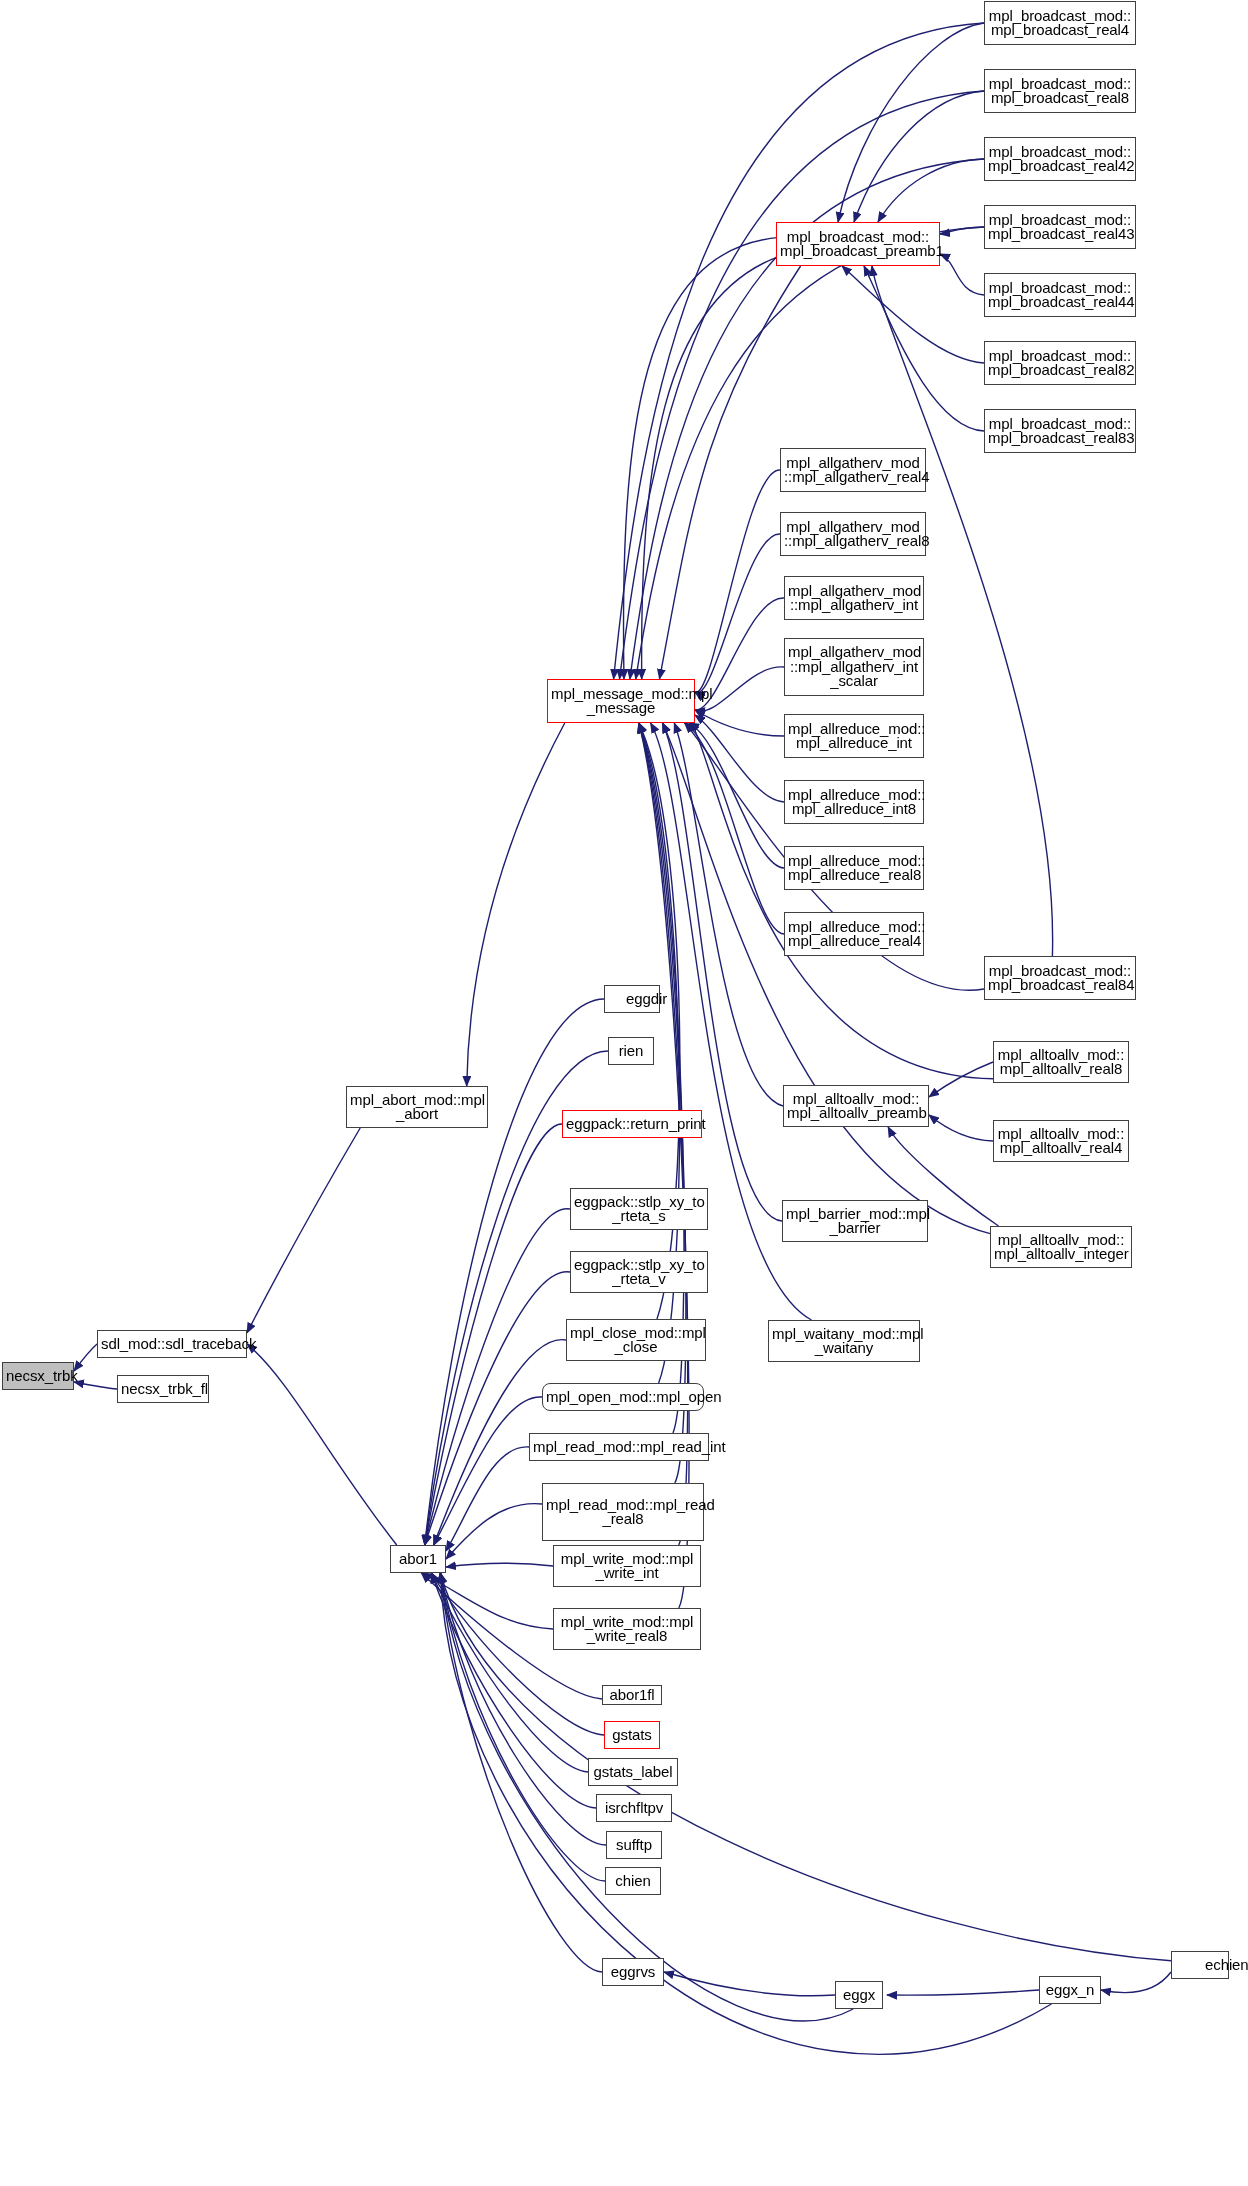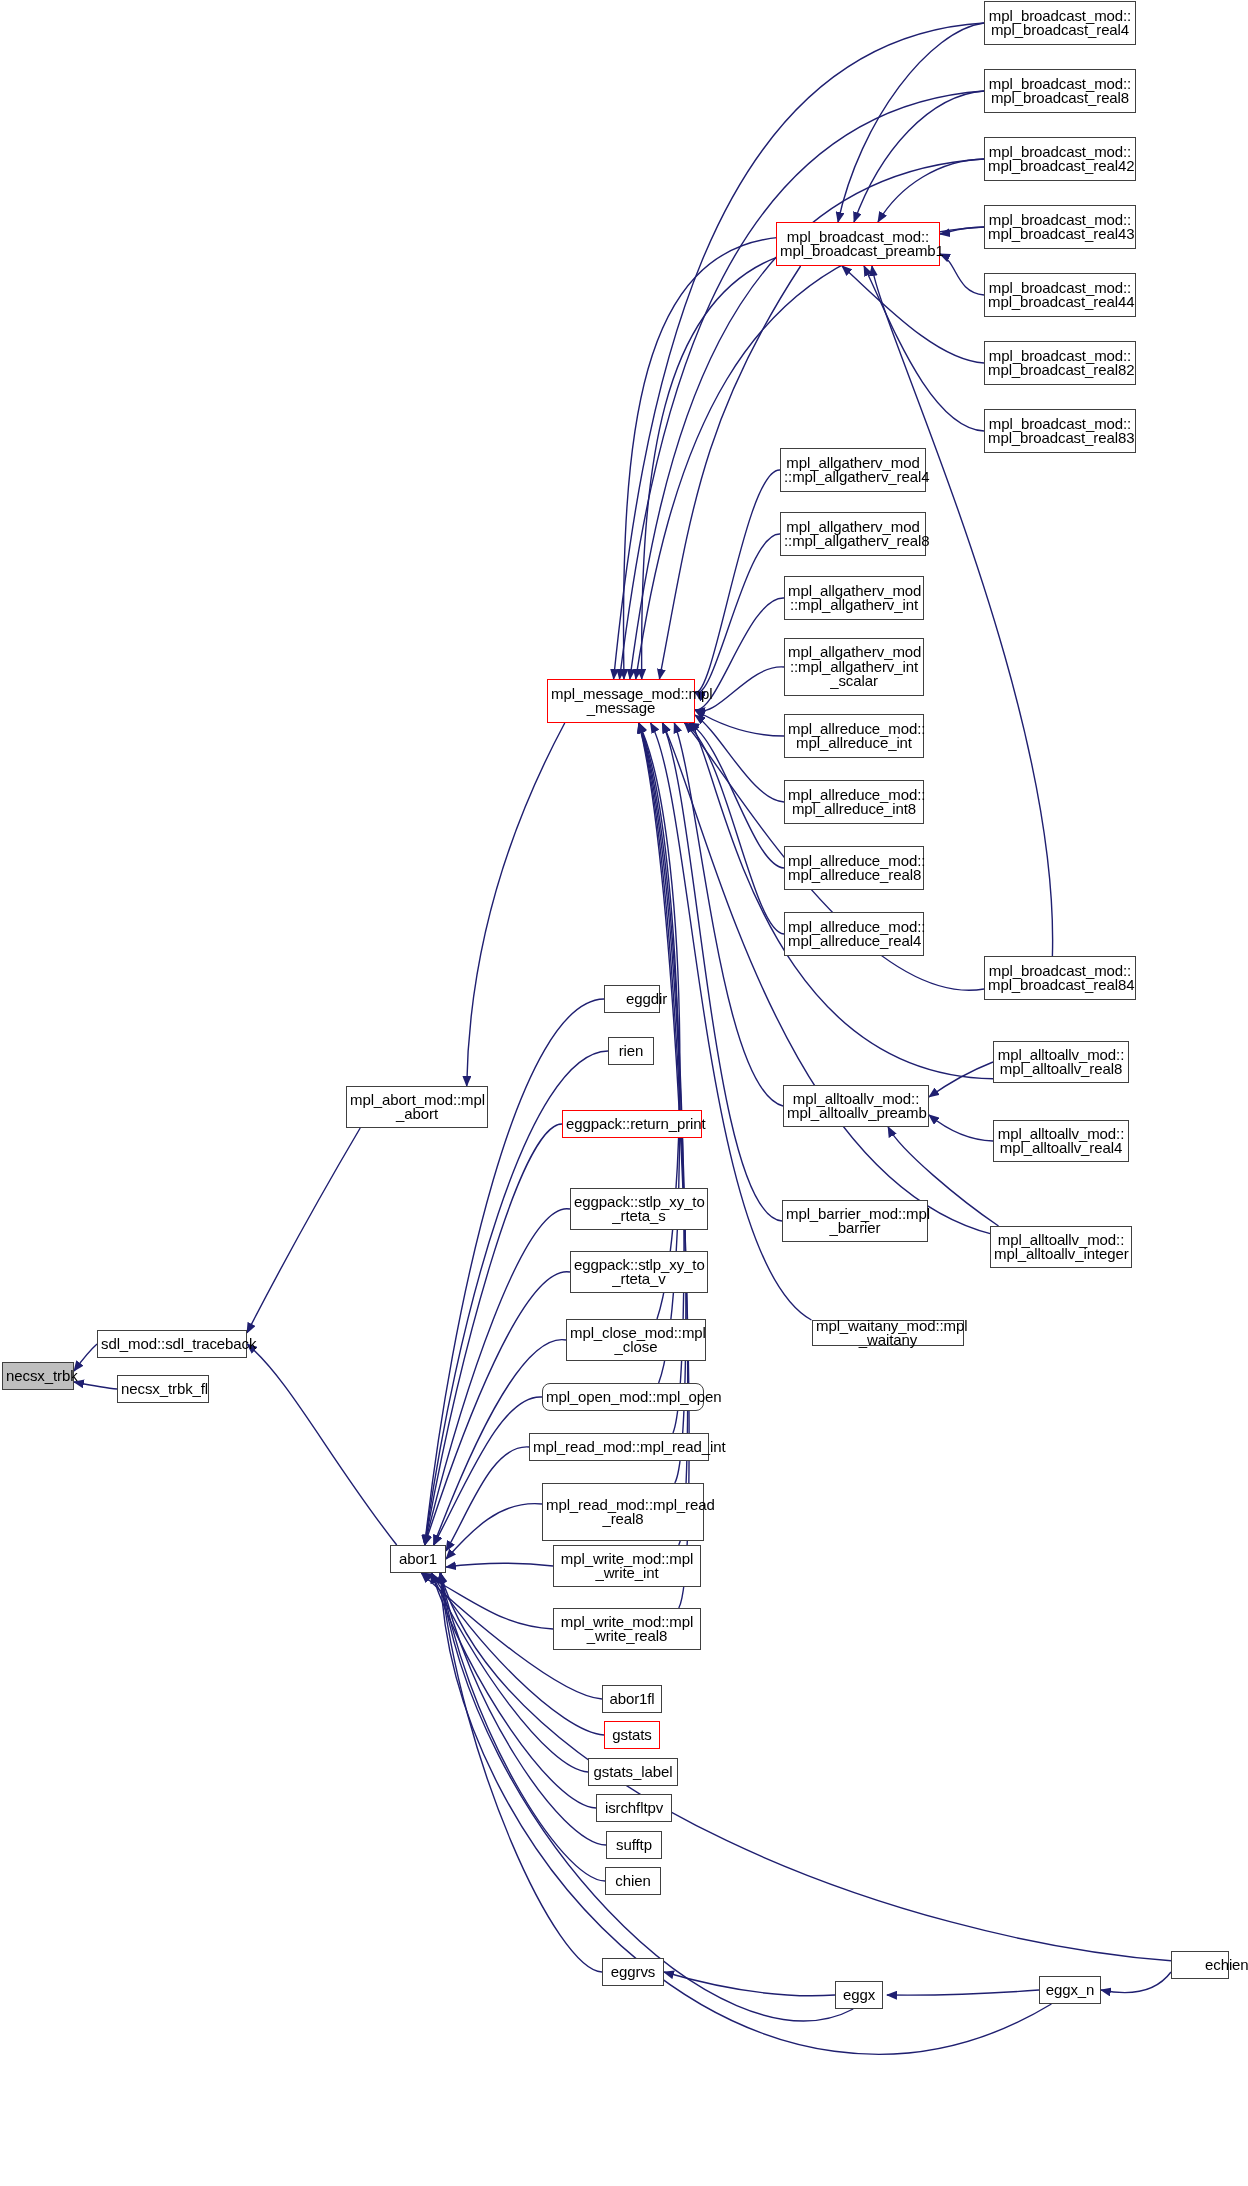--- a/index.html
+++ b/index.html
@@ -181,40 +181,40 @@
     <div class="node" style="left: 783px; top: 1085px; width: 146px; height: 42px;"><span class="lbl">mpl_alltoallv_mod::
 mpl_alltoallv_preamb</span></div>
     <div class="node" style="left: 993px; top: 1041px; width: 136px; height: 42px;"><span class="lbl">mpl_alltoallv_mod::
 mpl_alltoallv_real8</span></div>
     <div class="node" style="left: 993px; top: 1120px; width: 136px; height: 42px;"><span class="lbl">mpl_alltoallv_mod::
 mpl_alltoallv_real4</span></div>
     <div class="node" style="left: 990px; top: 1226px; width: 142px; height: 42px;"><span class="lbl">mpl_alltoallv_mod::
 mpl_alltoallv_integer</span></div>
     <div class="node" style="left: 782px; top: 1200px; width: 146px; height: 42px;"><span class="lbl">mpl_barrier_mod::mpl
 _barrier</span></div>
-    <div class="node" style="left: 812px; top: 1320px; width: 152px; height: 26px;"><span class="lbl">mpl_waitany_mod::mpl
+    <div class="node" style="left: 768px; top: 1320px; width: 152px; height: 42px;"><span class="lbl">mpl_waitany_mod::mpl
 _waitany</span></div>
     <div class="node" style="left: 604px; top: 985px; width: 56px; height: 28px; padding-left: 21px;"><span class="lbl">eggdir</span></div>
     <div class="node" style="left: 608px; top: 1037px; width: 46px; height: 28px;"><span class="lbl">rien</span></div>
     <div class="node red" style="left: 562px; top: 1110px; width: 140px; height: 28px;"><span class="lbl">eggpack::return_print</span></div>
     <div class="node" style="left: 570px; top: 1188px; width: 138px; height: 42px;"><span class="lbl">eggpack::stlp_xy_to
 _rteta_s</span></div>
     <div class="node" style="left: 570px; top: 1251px; width: 138px; height: 42px;"><span class="lbl">eggpack::stlp_xy_to
 _rteta_v</span></div>
     <div class="node" style="left: 566px; top: 1319px; width: 140px; height: 42px;"><span class="lbl">mpl_close_mod::mpl
 _close</span></div>
     <div class="node" style="left: 542px; top: 1383px; width: 162px; height: 28px; border-radius: 8px;"><span class="lbl">mpl_open_mod::mpl_open</span></div>
     <div class="node" style="left: 529px; top: 1433px; width: 180px; height: 28px;"><span class="lbl">mpl_read_mod::mpl_read_int</span></div>
     <div class="node" style="left: 542px; top: 1483px; width: 162px; height: 58px;"><span class="lbl">mpl_read_mod::mpl_read
 _real8</span></div>
     <div class="node" style="left: 553px; top: 1545px; width: 148px; height: 42px;"><span class="lbl">mpl_write_mod::mpl
 _write_int</span></div>
     <div class="node" style="left: 553px; top: 1608px; width: 148px; height: 42px;"><span class="lbl">mpl_write_mod::mpl
 _write_real8</span></div>
-    <div class="node" style="left: 602px; top: 1685px; width: 60px; height: 28px;"><span class="lbl">abor1fl</span></div>
+    <div class="node" style="left: 602px; top: 1685px; width: 60px; height: 20px;"><span class="lbl">abor1fl</span></div>
     <div class="node red" style="left: 604px; top: 1721px; width: 56px; height: 28px;"><span class="lbl">gstats</span></div>
     <div class="node" style="left: 588px; top: 1758px; width: 90px; height: 28px;"><span class="lbl">gstats_label</span></div>
     <div class="node" style="left: 596px; top: 1794px; width: 76px; height: 28px;"><span class="lbl">isrchfltpv</span></div>
     <div class="node" style="left: 606px; top: 1831px; width: 56px; height: 28px;"><span class="lbl">sufftp</span></div>
     <div class="node" style="left: 605px; top: 1867px; width: 56px; height: 28px;"><span class="lbl">chien</span></div>
     <div class="node" style="left: 602px; top: 1958px; width: 62px; height: 28px;"><span class="lbl">eggrvs</span></div>
     <div class="node" style="left: 835px; top: 1981px; width: 48px; height: 28px;"><span class="lbl">eggx</span></div>
     <div class="node" style="left: 1039px; top: 1976px; width: 62px; height: 28px;"><span class="lbl">eggx_n</span></div>
     <div class="node" style="left: 1171px; top: 1951px; width: 58px; height: 28px; padding-left: 33px;"><span class="lbl">echien</span></div>
   </div>

